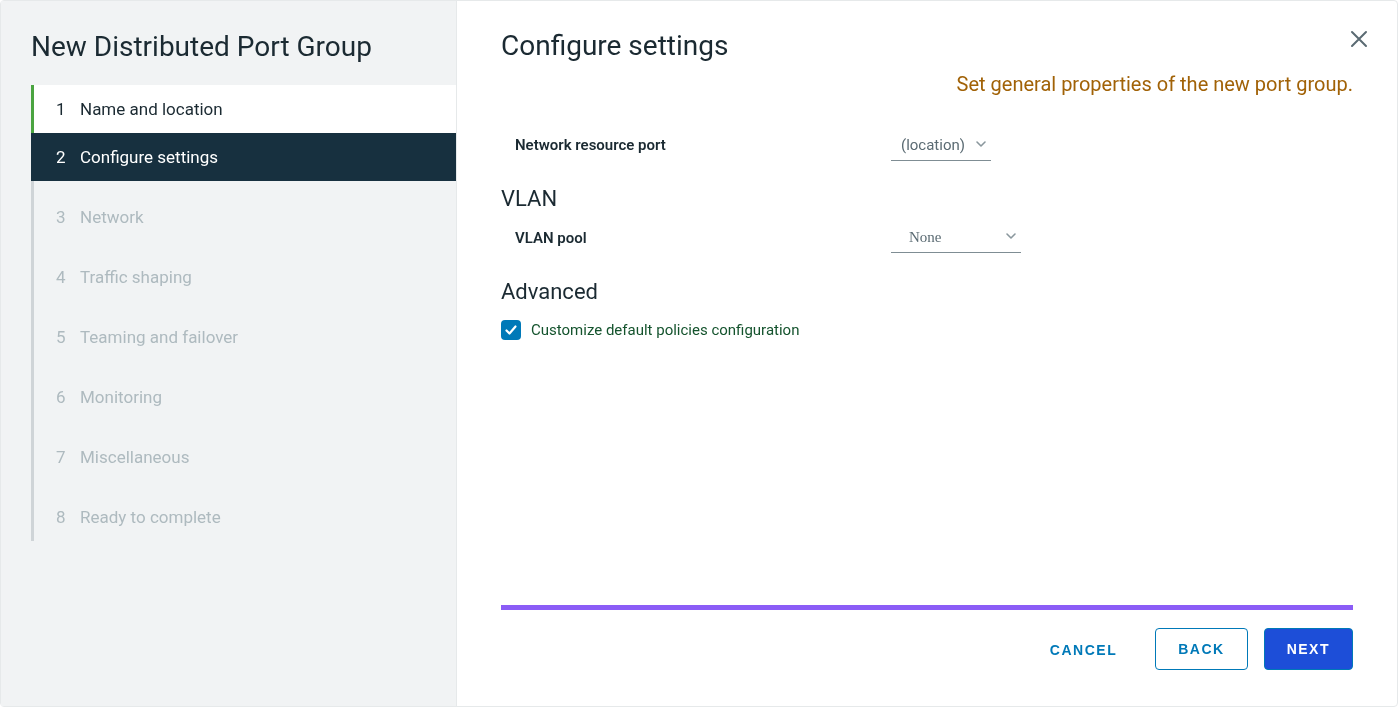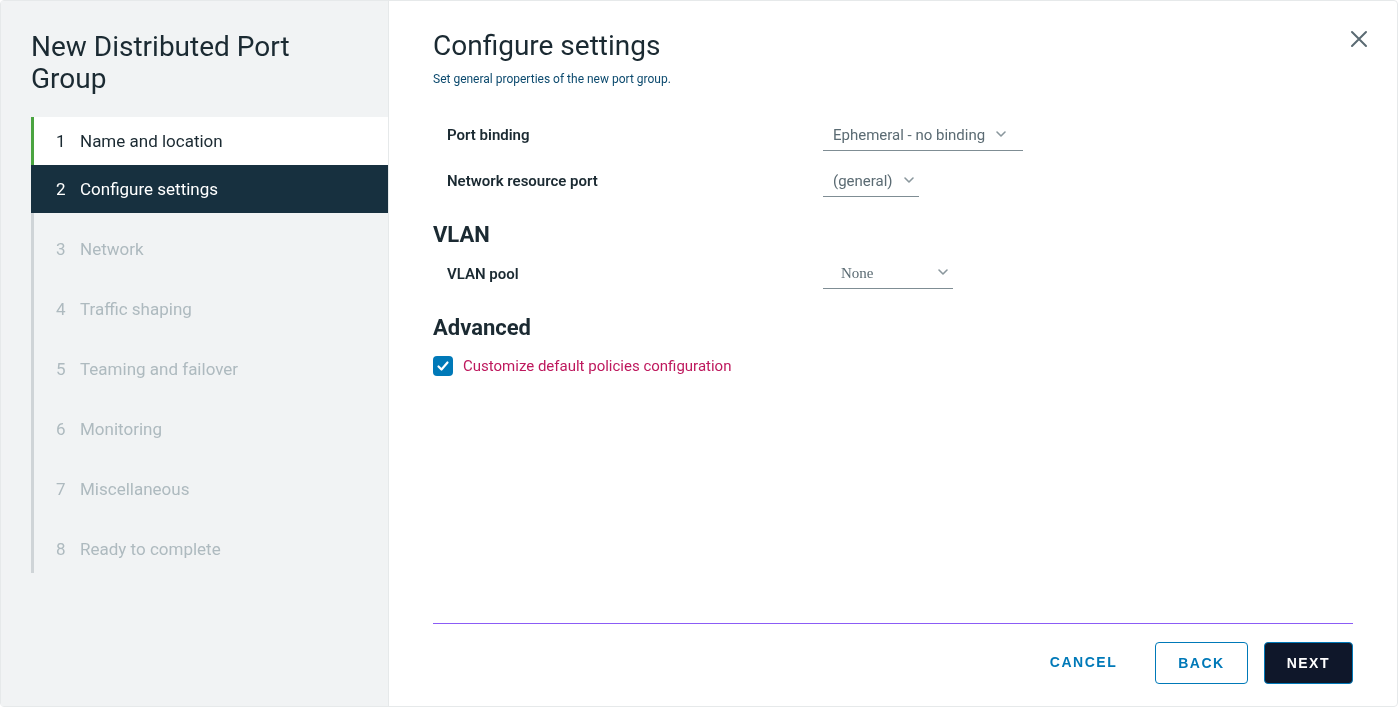--- a/index.html
+++ b/index.html
@@ -14,21 +14,21 @@
   .dialog {
     width: 1398px;
     height: 707px;
     display: flex;
     border: 1px solid #e6e9ea;
     border-radius: 4px;
     position: relative;
   }
   
   .sidebar {
-    width: 388px;
+    width: 456px;
     background: #f1f3f4;
     padding: 24px 0 24px 0;
     border-right: 1px solid #e6e9ea;
   }
   .sidebar-title {
     font-size: 28px;
     font-weight: 400;
     color: #1b2a32;
     padding: 6px 28px 22px 30px;
     line-height: 1.15;
@@ -98,23 +98,24 @@
     color: #5b6b73;
   }
   .close-btn svg { display:block; }
   .page-title {
     font-size: 28px;
     font-weight: 400;
     color: #1b2a32;
     margin-bottom: 10px;
   }
   .page-subtitle {
-    font-size: 12px;
-    color: #0c4a6e;
+    font-size: 20px;
+    color: #a16207;
     margin-bottom: 26px;
+    text-align: right;
   }
   .form-row {
     display: flex;
     align-items: center;
     padding: 6px 0;
     min-height: 46px;
   }
   .form-label {
     width: 390px;
     padding-left: 14px;
@@ -133,21 +134,21 @@
     cursor: pointer;
     min-width: 70px;
   }
   .select.wide { min-width: 200px; }
   .select.mid { min-width: 130px; font-family: Liberation Serif, serif; }
   .chev {
     color: #8a979d;
   }
   .section-heading {
     font-size: 22px;
-    font-weight: 700;
+    font-weight: 400;
     color: #1b2a32;
     margin-top: 18px;
     margin-bottom: 4px;
   }
   .checkbox-row {
     display: flex;
     align-items: center;
     gap: 10px;
     margin-top: 12px;
   }
@@ -157,31 +158,31 @@
     border-radius: 4px;
     background: #0079b8;
     display: flex;
     align-items: center;
     justify-content: center;
     cursor: pointer;
   }
   .checkbox svg { display:block; }
   .checkbox-label {
     font-size: 15px;
-    color: #be185d;
+    color: #14532d;
   }
 
   .footer {
     margin-top: auto;
     display: flex;
     justify-content: flex-end;
-    align-items: flex-start;
+    align-items: flex-end;
     gap: 16px;
-    padding: 18px 0 22px 0;
-    border-top: 1px solid #8b5cf6;
+    padding: 18px 0 36px 0;
+    border-top: 5px solid #8b5cf6;
   }
   .btn {
     font-size: 14px;
     letter-spacing: 1.5px;
     font-weight: 600;
     padding: 12px 22px;
     border-radius: 4px;
     cursor: pointer;
     text-transform: uppercase;
   }
@@ -190,21 +191,21 @@
     background: transparent;
     border: none;
   }
   .btn-outline {
     color: #0079b8;
     background: #fff;
     border: 1px solid #0079b8;
   }
   .btn-primary {
     color: #fff;
-    background: #0f172a;
+    background: #1d4ed8;
     border: 1px solid #0079b8;
   }
 </style>
 </head>
 <body>
 
 <div class="dialog">
 
   <aside class="sidebar">
     <h1 class="sidebar-title">New Distributed Port Group</h1>
@@ -247,36 +248,25 @@
   <main class="main">
     <div class="close-btn">
       <svg width="20" height="20" viewBox="0 0 20 20">
           <path d="M3 3 L17 17 M17 3 L3 17" stroke="#5b6b73" stroke-width="2" fill="none" stroke-linecap="round"></path>
         </svg>
     </div>
 
     <h2 class="page-title">Configure settings</h2>
     <p class="page-subtitle">Set general properties of the new port group.</p>
 
-    <div class="form-row">
-      <div class="form-label">Port binding</div>
-      <div class="select wide">
-        <span>Ephemeral - no binding</span>
-        <span class="chev">
-          <svg width="12" height="12" viewBox="0 0 12 12">
-              <path d="M2 4 L6 8 L10 4" stroke="#8a979d" stroke-width="1.6" fill="none" stroke-linecap="round" stroke-linejoin="round"></path>
-            </svg>
-        </span>
-      </div>
-    </div>
 
     <div class="form-row">
       <div class="form-label">Network resource port</div>
       <div class="select">
-        <span>(general)</span>
+        <span>(location)</span>
         <span class="chev">
           <svg width="12" height="12" viewBox="0 0 12 12">
               <path d="M2 4 L6 8 L10 4" stroke="#8a979d" stroke-width="1.6" fill="none" stroke-linecap="round" stroke-linejoin="round"></path>
             </svg>
         </span>
       </div>
     </div>
 
     <div class="section-heading">VLAN</div>
 

